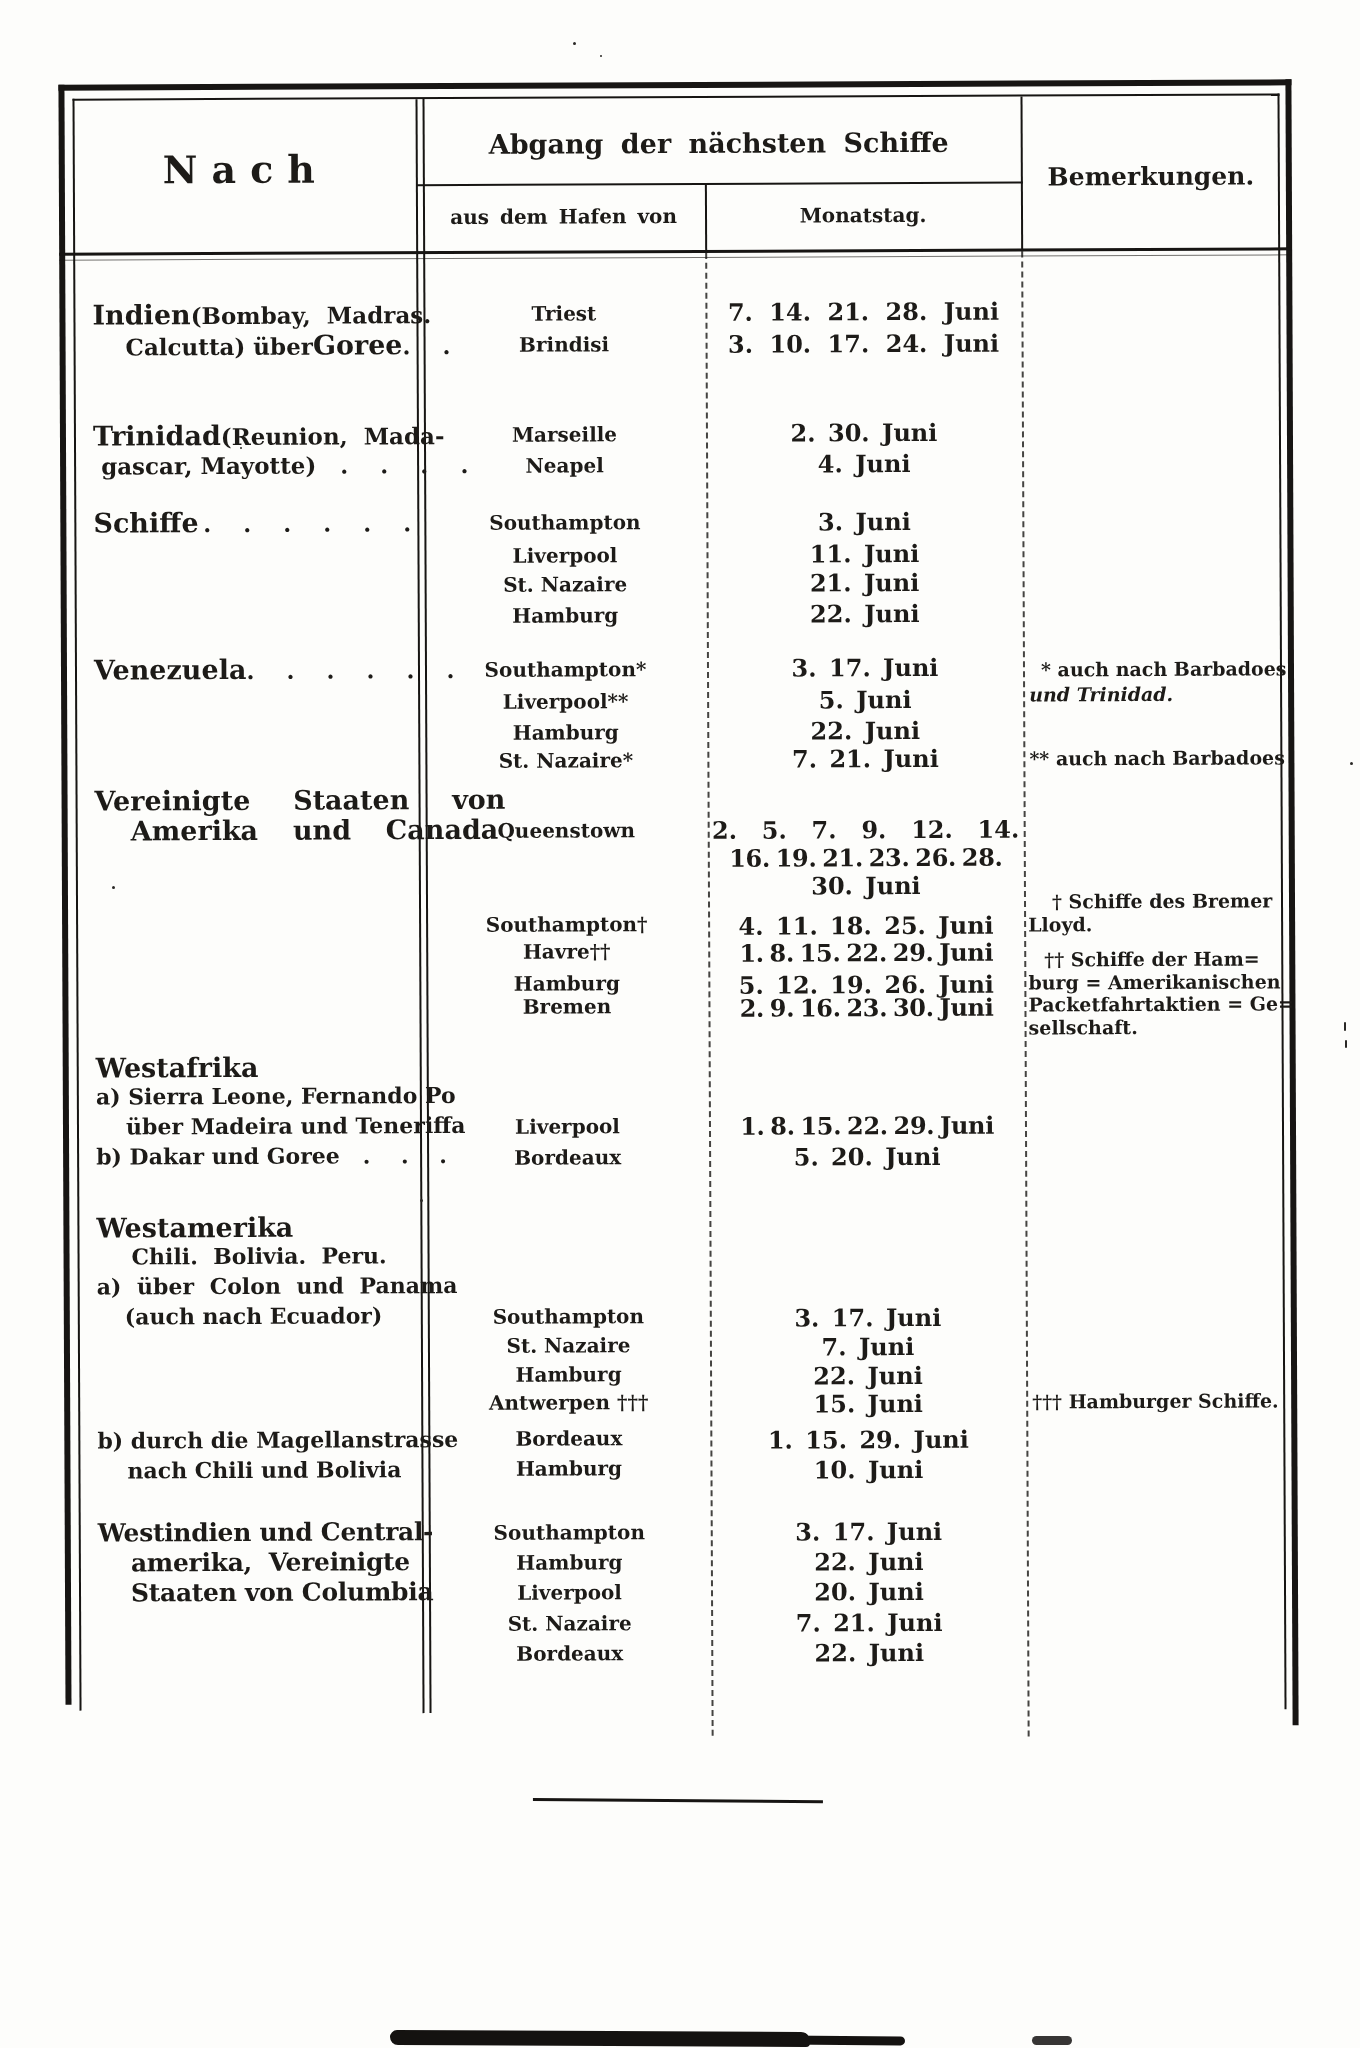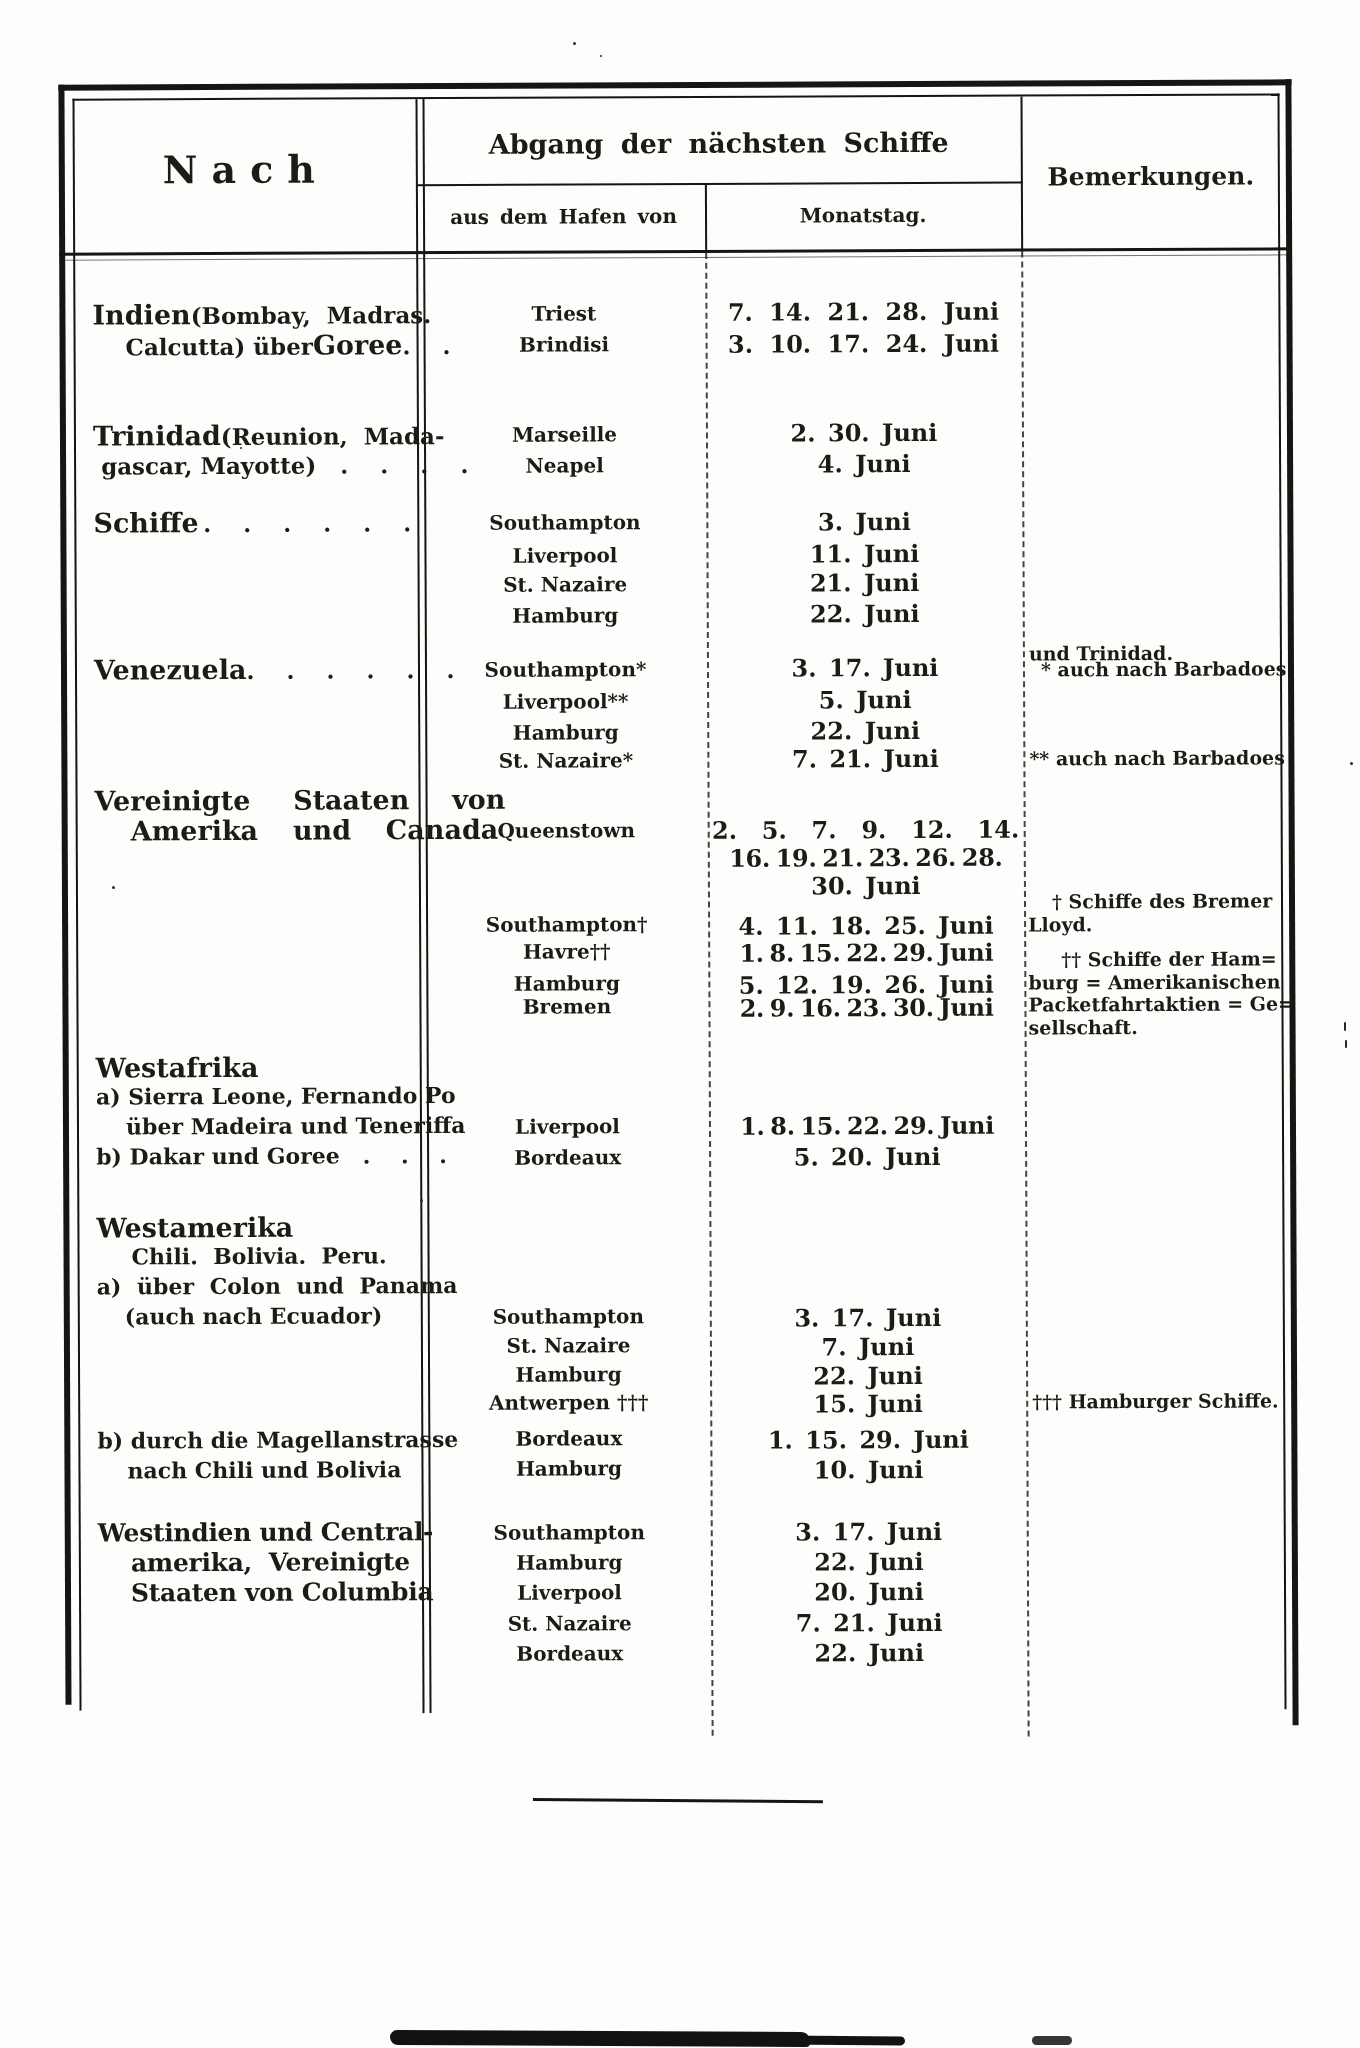--- a/index.html
+++ b/index.html
@@ -107,40 +107,40 @@
   </div>
   <div class="abs t port col2" style="top:659px;">Southampton*</div>
   <div class="abs t port col2" style="top:691px;">Liverpool**</div>
   <div class="abs t port col2" style="top:722px;">Hamburg</div>
   <div class="abs t port col2" style="top:750px;">St. Nazaire*</div>
   <div class="abs t date col3" style="top:656px;">3. 17. Juni</div>
   <div class="abs t date col3" style="top:688px;">5. Juni</div>
   <div class="abs t date col3" style="top:719px;">22. Juni</div>
   <div class="abs t date col3" style="top:747px;">7. 21. Juni</div>
   <div class="abs t rem" style="left:1042px;top:662px;">* auch nach Barbadoes</div>
-  <div class="abs t rem" style="left:1030px;top:646px;">und Trinidad.</div>
+  <div class="abs t rem" style="left:1030px;top:687px;font-style:italic;">und Trinidad.</div>
   <div class="abs t rem" style="left:1030px;top:751px;">** auch nach Barbadoes</div>
 
   <div class="abs t dmain ws12 col1" style="top:785px;">Vereinigte  Staaten  von</div>
   <div class="abs t dmain ws8" style="left:131px;top:815px;">Amerika  und  Canada</div>
   <div class="abs t port col2" style="top:820px;">Queenstown</div>
   <div class="abs t port col2" style="top:914px;">Southampton†</div>
   <div class="abs t port col2" style="top:941px;">Havre††</div>
   <div class="abs t port col2" style="top:973px;">Hamburg</div>
   <div class="abs t port col2" style="top:996px;">Bremen</div>
   <div class="abs t date col3" style="top:818px;">2.  5.  7.  9.  12.  14.</div>
   <div class="abs t date col3 tight" style="top:846px;">16. 19. 21. 23. 26. 28.</div>
   <div class="abs t date col3" style="top:874px;">30. Juni</div>
   <div class="abs t date col3" style="top:914px;">4. 11. 18. 25. Juni</div>
   <div class="abs t date col3 tight" style="top:941px;">1. 8. 15. 22. 29. Juni</div>
   <div class="abs t date col3" style="top:973px;">5. 12. 19. 26. Juni</div>
   <div class="abs t date col3 tight" style="top:996px;">2. 9. 16. 23. 30. Juni</div>
   <div class="abs t rem" style="left:1044px;top:894px;margin-left:8px;">† Schiffe des Bremer</div>
   <div class="abs t rem" style="left:1028px;top:917px;">Lloyd.</div>
-  <div class="abs t rem" style="left:1044px;top:952px;margin-left:17px;">†† Schiffe der Ham=</div>
+  <div class="abs t rem" style="left:1044px;top:952px;">†† Schiffe der Ham=</div>
   <div class="abs t rem" style="left:1028px;top:975px;">burg = Amerikanischen</div>
   <div class="abs t rem" style="left:1028px;top:997px;">Packetfahrtaktien = Ge=</div>
   <div class="abs t rem" style="left:1028px;top:1020px;">sellschaft.</div>
 
   <div class="abs t dmain" style="left:95px;top:1052px;">Westafrika</div>
   <div class="abs t dline" style="left:95px;top:1083px;">a) Sierra Leone, Fernando Po</div>
   <div class="abs t dline" style="left:125px;top:1113px;">über Madeira und Teneriffa</div>
   <div class="abs t dline" style="left:95px;top:1143px;">b) Dakar und Goree   .    .    .</div>
   <div class="abs t port col2" style="top:1116px;">Liverpool</div>
   <div class="abs t port col2" style="top:1147px;">Bordeaux</div>

